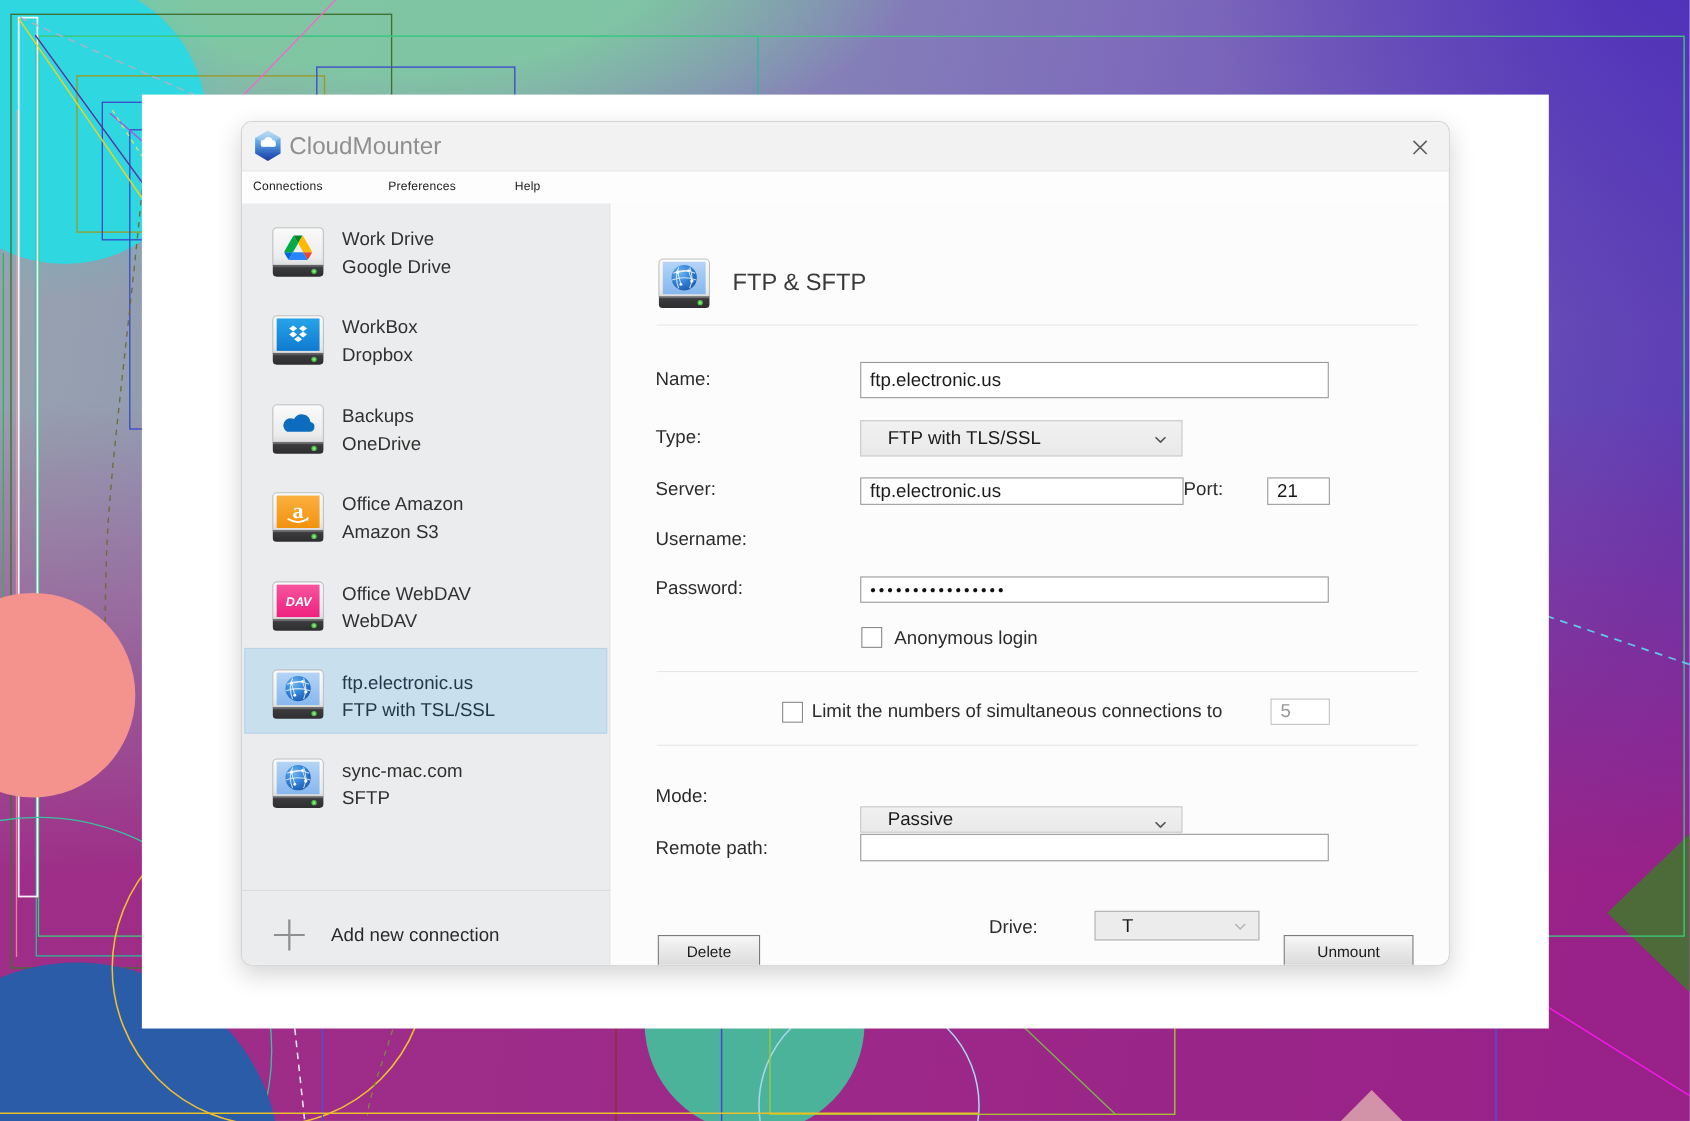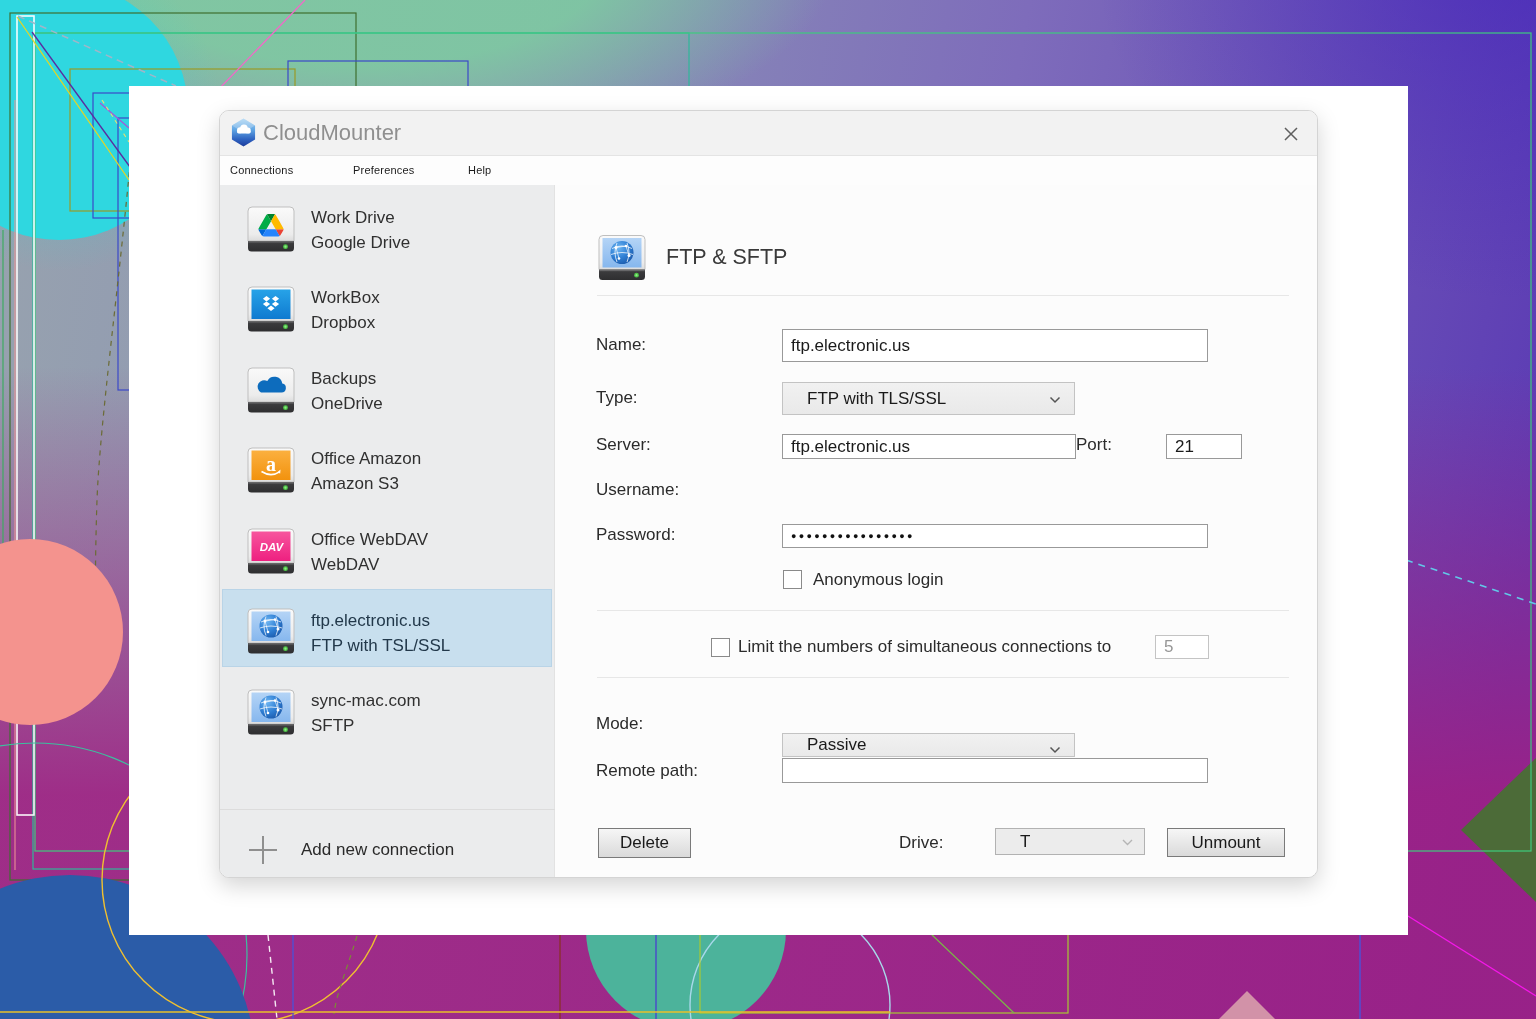--- a/index.html
+++ b/index.html
@@ -27,21 +27,21 @@
 .sel{position:absolute;left:2px;top:404px;width:330px;height:78px;background:#c8dfee;border:1px solid #b9d4e7;box-sizing:border-box;}
 .it{position:absolute;left:27px;width:48px;height:46px;}
 .tx{position:absolute;left:91px;font-size:17px;color:#303030;line-height:25px;white-space:nowrap;}
 #foot{position:absolute;left:0;top:624px;width:335px;border-top:1px solid #dcdcdc;}
 #addtx{position:absolute;left:81px;top:652px;font-size:17px;color:#2a2a2a;line-height:25px;}
 .lab{position:absolute;font-size:17px;color:#2b2b2b;text-align:left;width:170px;white-space:nowrap;}
 .inp{position:absolute;background:#fff;border:1px solid #999;box-sizing:border-box;font-size:17px;color:#1a1a1a;padding-left:8px;display:flex;align-items:center;}
 .dd{position:absolute;background:linear-gradient(#f1f1f1,#e9e9e9);border:1px solid #c3c3c3;box-sizing:border-box;font-size:17px;color:#1a1a1a;padding-left:24px;display:flex;align-items:center;}
 .sep{position:absolute;height:1px;background:#e7e7e7;}
 .cb{position:absolute;width:19px;height:19px;background:#fff;border:1px solid #8a8a8a;box-sizing:border-box;}
-.btn{position:absolute;background:linear-gradient(#f6f6f6,#dadada);border:1px solid #7a7a7a;box-sizing:border-box;font-size:17px;color:#1a1a1a;display:flex;align-items:center;justify-content:center;}
+.btn{position:absolute;background:linear-gradient(#f6f6f6,#dadada);border:1px solid #7a7a7a;box-sizing:border-box;font-size:14px;color:#1a1a1a;display:flex;align-items:center;justify-content:center;margin-top:22px;}
 .ct{position:absolute;font-size:17px;color:#2b2b2b;white-space:nowrap;}
 </style>
 </head>
 <body>
 <svg id="art" width="1536" height="1019">
 <defs>
 <radialGradient id="haze" cx="0.5" cy="0.5" r="0.5">
 <stop offset="0%" stop-color="rgba(62,213,202,0.85)"></stop>
 <stop offset="55%" stop-color="rgba(70,205,185,0.45)"></stop>
 <stop offset="100%" stop-color="rgba(80,200,170,0)"></stop>
@@ -241,21 +241,21 @@
 <div class="lab" style="left:41px;top:150px">Name:</div>
 <div class="inp" style="left:227px;top:144px;width:426px;height:33px">ftp.electronic.us</div>
 <div class="lab" style="left:41px;top:203px">Type:</div>
 <div class="dd" style="left:227px;top:197px;width:293px;height:33px">FTP with TLS/SSL
 <svg style="position:absolute;right:13px;top:13px" width="12" height="8">
           <path d="M1.5,1.5 L6,6 L10.5,1.5" fill="none" stroke="#555" stroke-width="1.5"></path>
         </svg></div>
 <div class="lab" style="left:41px;top:250px">Server:</div>
 <div class="inp" style="left:227px;top:249px;width:294px;height:25px">ftp.electronic.us</div>
 <div class="lab" style="left:521px;top:250px;width:60px">Port:</div>
-<div class="inp" style="left:611px;top:249px;width:76px;height:25px">21</div>
+<div class="inp" style="left:597px;top:249px;width:57px;height:25px">21</div>
 <div class="lab" style="left:41px;top:295px">Username:</div>
 <div class="lab" style="left:41px;top:340px">Password:</div>
 <div class="inp" style="left:227px;top:339px;width:426px;height:24px">
         <span style="font-size:9px;letter-spacing:2.3px;color:#111">●●●●●●●●●●●●●●●●</span>
       </div>
 <div class="cb" style="left:228px;top:385px"></div>
 <div class="ct" style="left:258px;top:385px">Anonymous login</div>
 <div class="sep" style="left:42px;top:425px;width:692px"></div>
 <div class="cb" style="left:156px;top:453px"></div>
 <div class="ct" style="left:183px;top:452px">Limit the numbers of simultaneous connections to</div>

